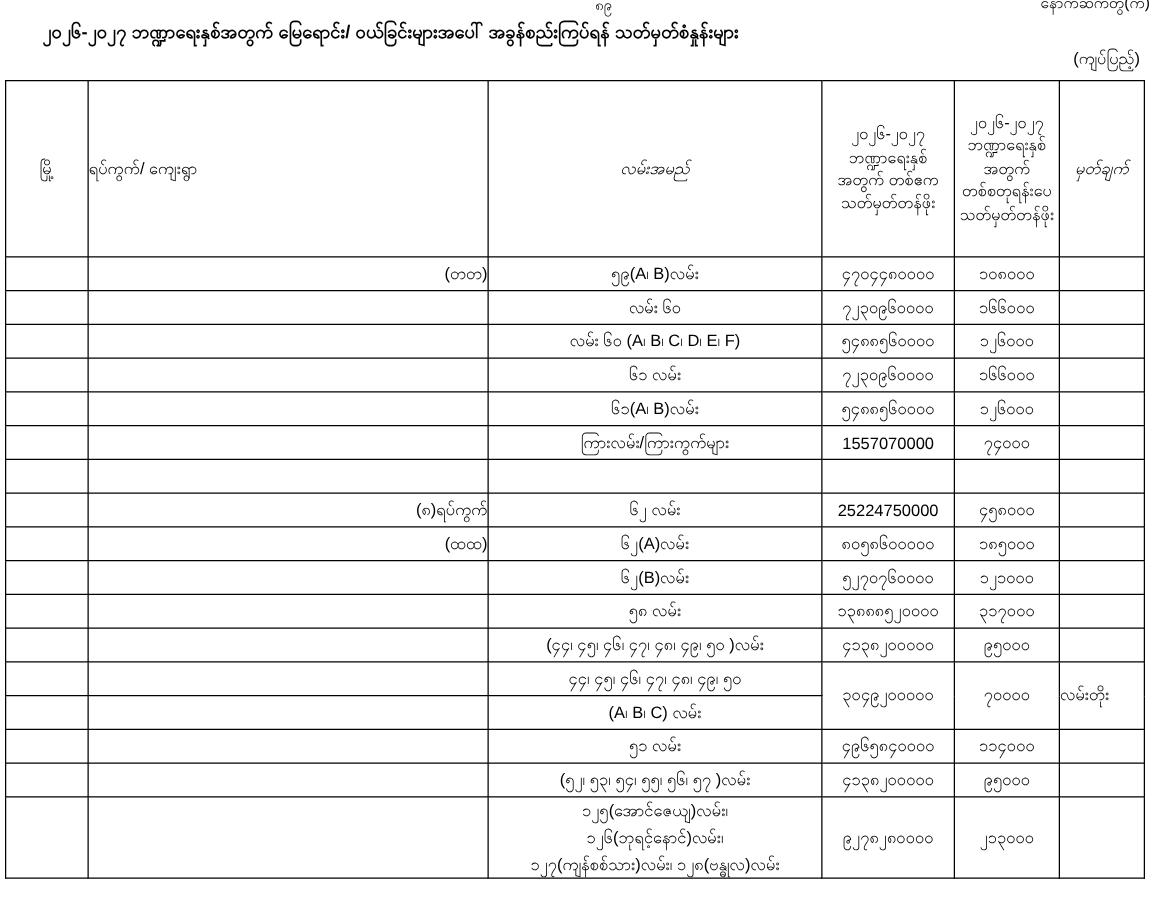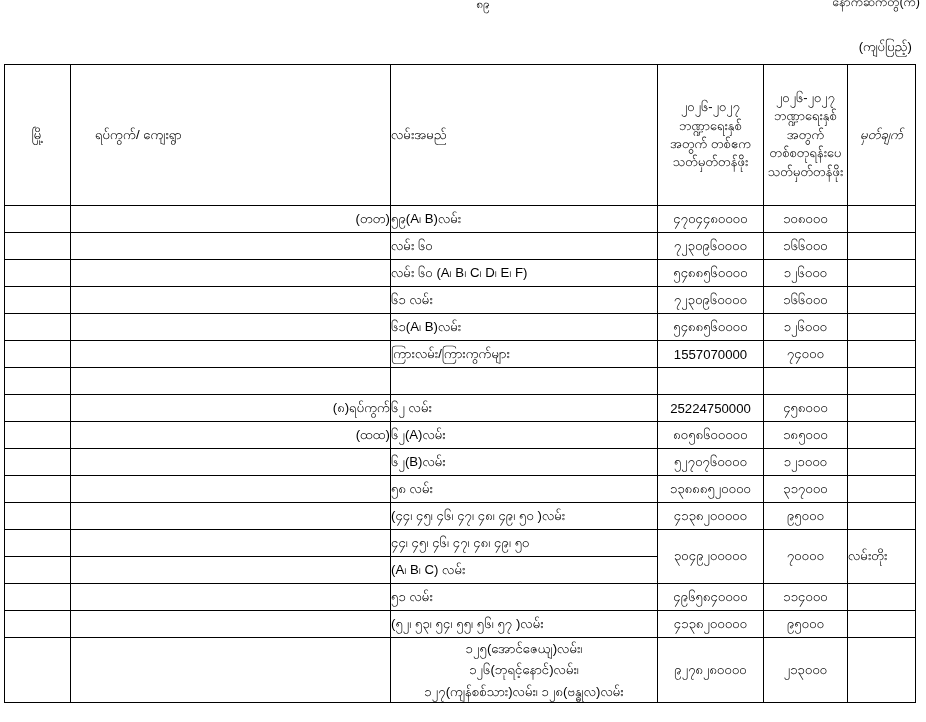--- a/index.html
+++ b/index.html
@@ -89,31 +89,31 @@
   col.c-rate2     { width: 84px; }
   col.c-remark    { width: 68px; }
 
   thead th {
     height: 140px;
     text-align: center;
     line-height: 1.42;
     padding: 2px 3px;
   }
   thead th.h-town   { font-size: 13.2px; }
-  thead th.h-ward   { text-align: left; padding-left: 24px; }
-  thead th.h-road   { text-align: left; }
+  thead th.h-ward   { text-align: left; padding-left: 0; }
+  thead th.h-road   { text-align: center; font-style: italic; }
   thead th.h-rate   { font-size: 13px; }
   thead th.h-remark { font-size: 13.2px; font-style: italic; }
 
   tbody td {
     height: 26px;
   }
   td.cell-town   { }
   td.cell-ward   { padding-left: 7px; text-align: right; font-weight: 700; }
-  td.cell-road   { padding-left: 5px; text-align: left; }
+  td.cell-road   { padding-left: 5px; text-align: center; }
   td.cell-num    { text-align: center; }
   td.cell-remark { }
 
   tr.spacer-row td { height: 26px; }
 
   td.road-multiline {
     padding: 5px 5px 6px 5px;
     line-height: 1.62;
     text-align: center;
   }
@@ -123,20 +123,21 @@
   .nowrap { white-space: nowrap; }
 </style>
 </head>
 <body>
 
 <div class="page">
 
   <div class="top-strip">
     <div class="doc-ref">နောက်ဆက်တွဲ(က)</div>
     <div class="page-number">၈၉</div>
+    <div class="main-title">၂၀၂၆-၂၀၂၇ ဘဏ္ဍာရေးနှစ်အတွက် မြေရောင်း/ ဝယ်ခြင်းများအပေါ် အခွန်စည်းကြပ်ရန် သတ်မှတ်စံနှုန်းများ</div>
     <div class="unit-note">(ကျပ်ပြည့်)</div>
   </div>
 
   <table class="main-table">
     <colgroup>
       <col class="c-town">
       <col class="c-ward">
       <col class="c-road">
       <col class="c-rate1">
       <col class="c-rate2">

